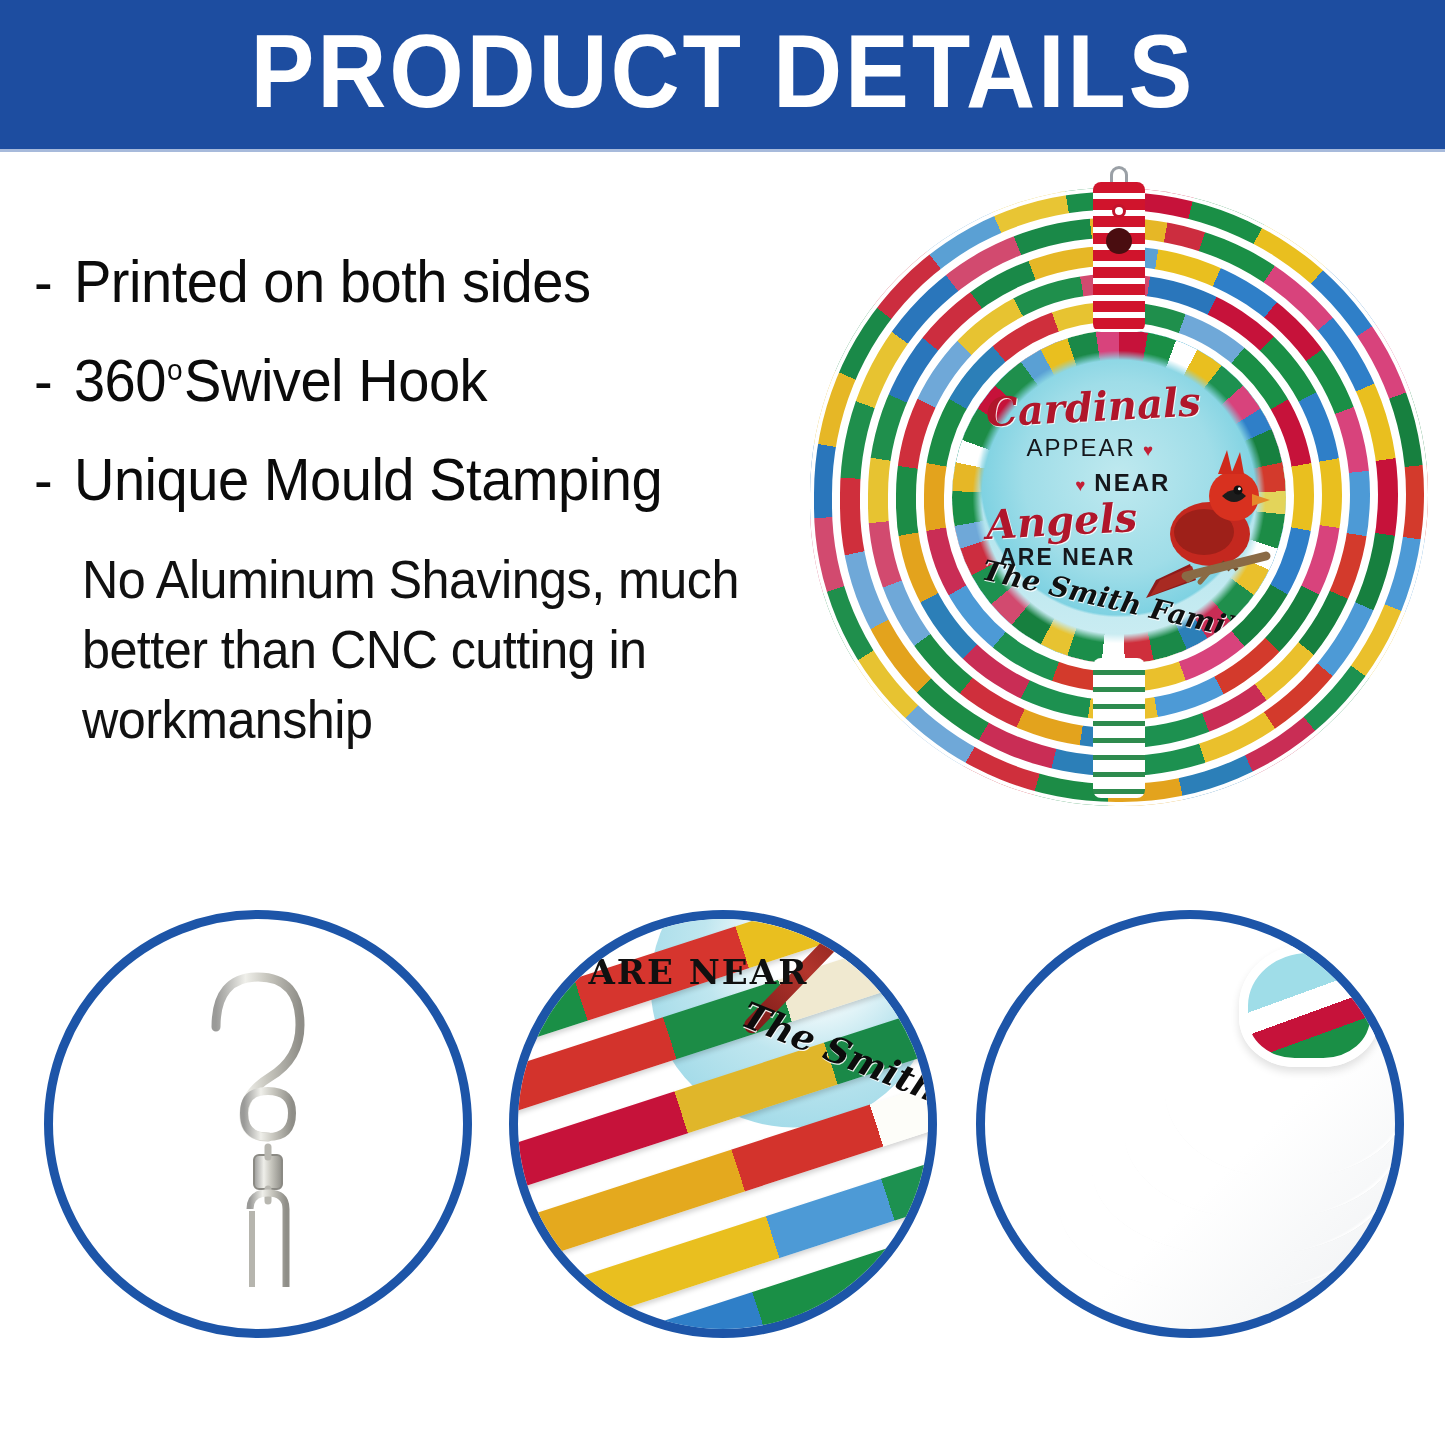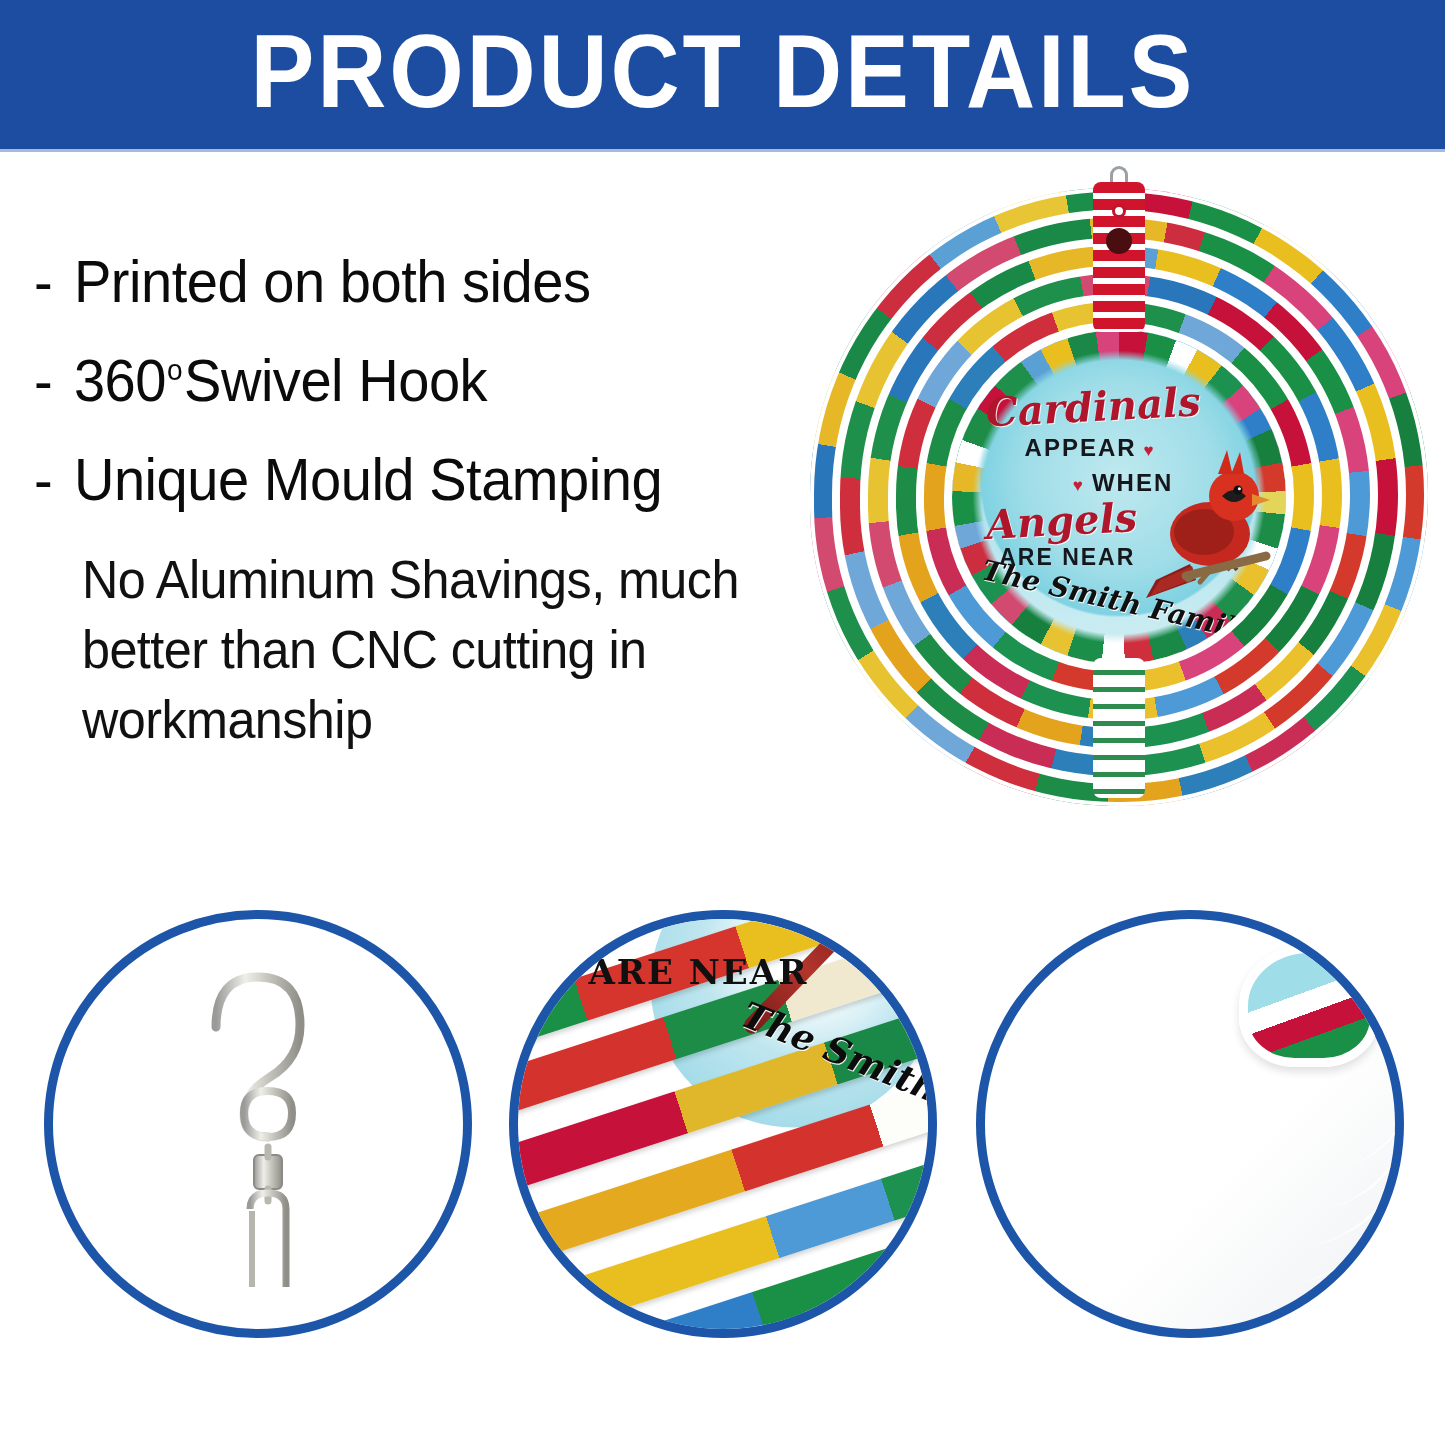--- a/index.html
+++ b/index.html
@@ -159,21 +159,21 @@
   }
   .disc-line { position: absolute; white-space: nowrap; }
   #disc-l1 {
     left: 50%; top: 16%; transform: translateX(-62%) rotate(-3deg);
     font-family: "DejaVu Serif", serif; font-style: italic; font-weight: 700;
     font-size: 40px; color: #b0162b;
     text-shadow: 1px 1px 0 rgba(255,255,255,.85);
   }
   #disc-l2 {
     left: 50%; top: 31%; transform: translateX(-72%);
-    font-size: 24px; font-weight: 700; letter-spacing: 2px; color: #15171c;
+    font-size: 24px; font-weight: 400; letter-spacing: 2px; color: #15171c;
   }
   .disc-heart { color: #c31f36; font-size: 17px; margin-left: 7px; }
   .disc-heart.pre { margin-left: 0; margin-right: 7px; }
   #disc-l3 {
     left: 50%; top: 41.5%; transform: translateX(-46%);
     font-size: 24px; font-weight: 700; letter-spacing: 2px; color: #15171c;
   }
   #disc-l4 {
     left: 50%; top: 50%; transform: translateX(-88%) rotate(-3deg);
     font-family: "DejaVu Serif", serif; font-style: italic; font-weight: 700;
@@ -322,21 +322,21 @@
         <circle cx="112" cy="60" r="4.5" fill="#111"></circle>
         <circle cx="113.4" cy="58.8" r="1.5" fill="#fff"></circle>
         <path d="M126 64 L144 70 L126 76 Z" fill="#e58a2a"></path>
         <path d="M96 132 l8 8 M104 132 l7 8" stroke="#6b4a2a" stroke-width="4" fill="none"></path>
         <path d="M60 146 L140 126" stroke="#8a6a45" stroke-width="9" stroke-linecap="round" fill="none"></path>
         <path d="M78 140 L62 150 M86 138 L74 152" stroke="#8a6a45" stroke-width="5" stroke-linecap="round" fill="none"></path>
       </svg>
 
       <div class="disc-line" id="disc-l1">Cardinals</div>
       <div class="disc-line" id="disc-l2"><span>APPEAR</span><span class="disc-heart">♥</span></div>
-      <div class="disc-line" id="disc-l3"><span class="disc-heart pre">♥</span><span>WHEN</span></div>
+      <div class="disc-line" id="disc-l3"><span class="disc-heart pre">♥</span><span>NEAR</span></div>
       <div class="disc-line" id="disc-l4">Angels</div>
       <div class="disc-line" id="disc-l5">ARE   NEAR</div>
       <div class="disc-line" id="disc-family">The Smith Family</div>
     </div>
   </div>
 
   <div id="spine-top">
     <div id="hub-hole"></div>
   </div>
   <div id="spine-bottom"></div>

